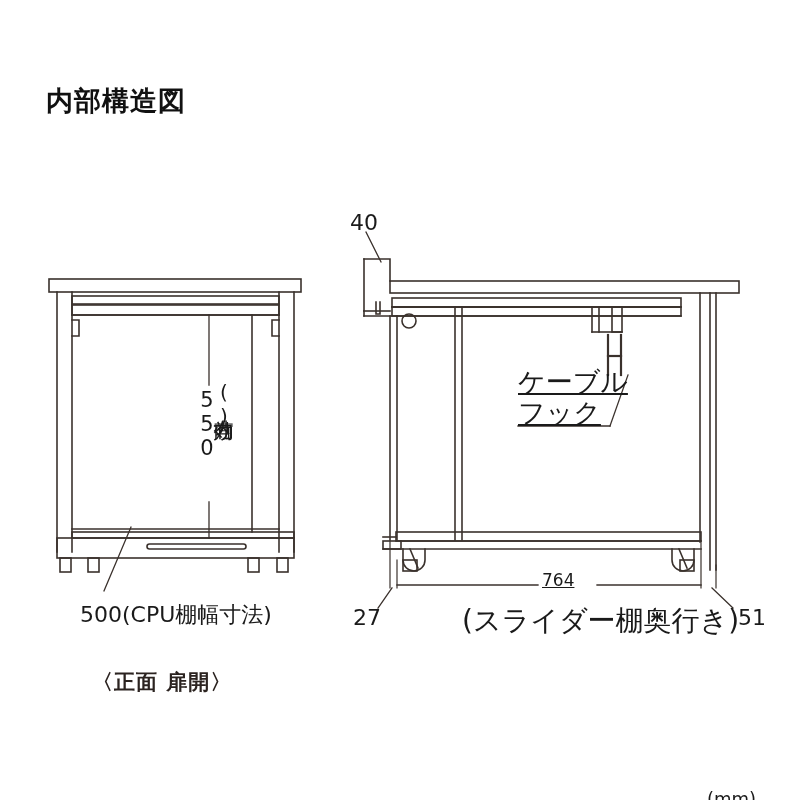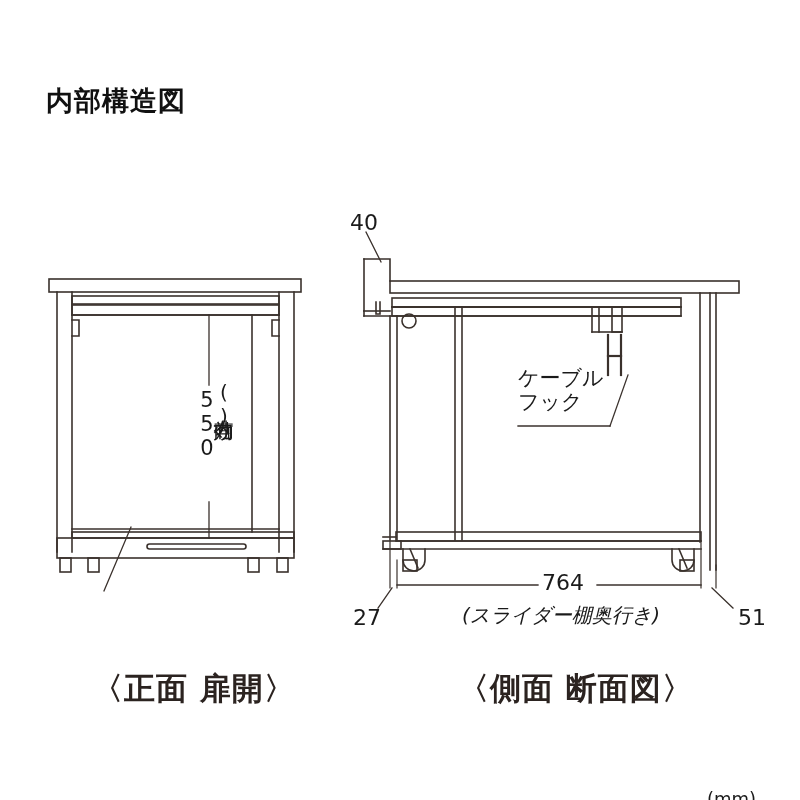--- a/index.html
+++ b/index.html
@@ -39,21 +39,21 @@
   .drawing-svg {
     position: absolute;
     left: 0;
     top: 0;
     width: 800px;
     height: 800px;
     pointer-events: none;
   }
   .caption {
     position: absolute;
-    font-size: 31px;
+    font-size: 21px;
     font-weight: 700;
     color: #2b2320;
     white-space: nowrap;
     letter-spacing: 1px;
   }
   #caption-front {
     left: 92px;
     top: 628px;
   }
   #caption-side {
@@ -110,46 +110,47 @@
     font-size: 22px;
   }
   #dim-60 {
     left: 350px;
     top: 170px;
     font-size: 22px;
   }
   #dim-764 {
     left: 542px;
     top: 530px;
-    font-size: 22px;
+    font-size: 17px;
+    text-decoration: underline;
   }
   #dim-33 {
     left: 353px;
     top: 565px;
     font-size: 22px;
   }
   #dim-27 {
     left: 738px;
     top: 565px;
     font-size: 22px;
   }
   #dim-slider-depth {
     left: 462px;
     top: 562px;
-    font-size: 20px;
-    font-style: italic;
+    font-size: 28px;
   }
   #label-cable-hook {
     position: absolute;
     left: 518px;
     top: 326px;
-    font-size: 21px;
+    font-size: 27px;
     line-height: 1.15;
     color: #1a1a1a;
     white-space: nowrap;
+    text-decoration: underline;
   }
 </style>
 </head>
 <body>
 
 <div id="page">
 
   <div id="page-title">内部構造図</div>
 
   <svg class="drawing-svg" id="front-view-svg" viewBox="0 0 800 800" xmlns="http://www.w3.org/2000/svg">
@@ -307,31 +308,31 @@
         <line x1="610" y1="386" x2="628" y2="335"></line>
       </g>
     </g>
   </svg>
 
   <div id="dim-550-group">
     <div id="dim-550-value">550</div>
     <div id="dim-550-note">(有効内寸)</div>
   </div>
 
+  <div class="dim" id="dim-cpu-shelf">500(CPU棚幅寸法)</div>
 
   <div class="caption" id="caption-front">〈正面 扉開〉</div>
 
   <div class="dim" id="dim-60">40</div>
   <div class="dim" id="dim-764">764</div>
   <div class="dim" id="dim-33">27</div>
   <div class="dim" id="dim-27">51</div>
   <div class="dim" id="dim-slider-depth">(スライダー棚奥行き)</div>
 
   <div id="label-cable-hook">
     <div>ケーブル</div>
     <div>フック</div>
   </div>
 
-  <div class="caption" id="caption-side">〈側面 断面図〉</div>
 
   <div id="unit-note">(mm)</div>
 
 </div>
 
 </body></html>

